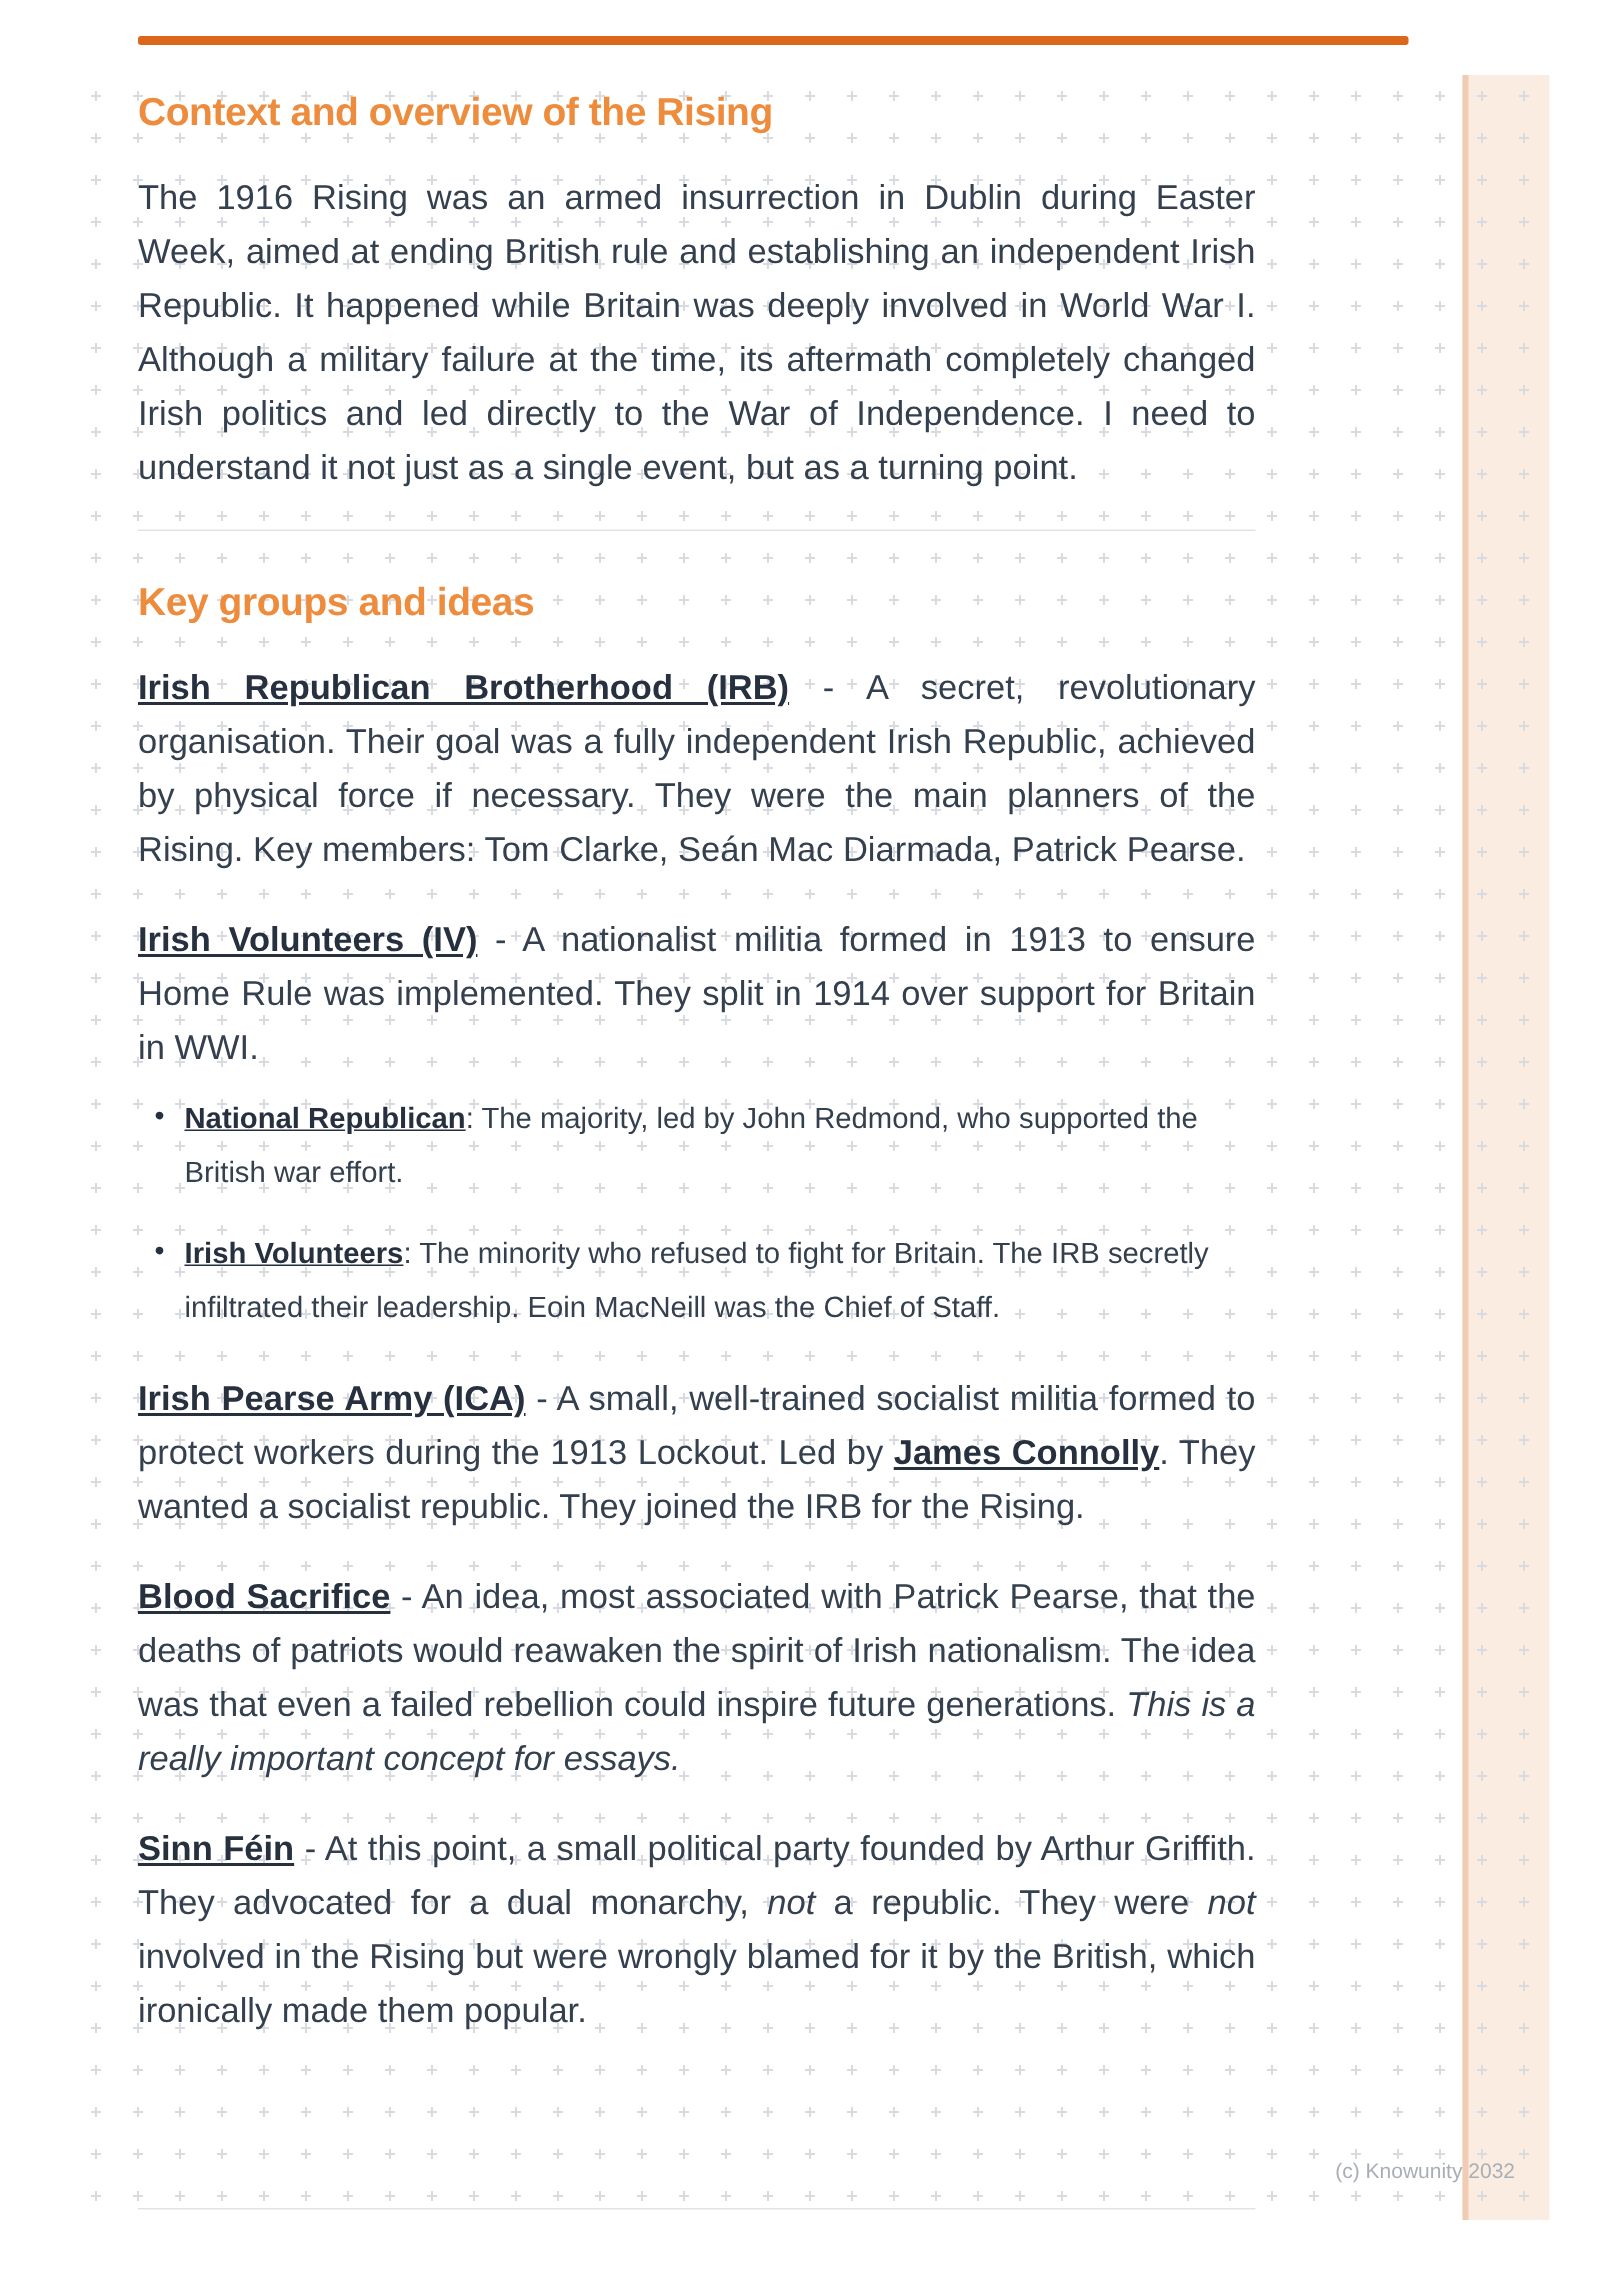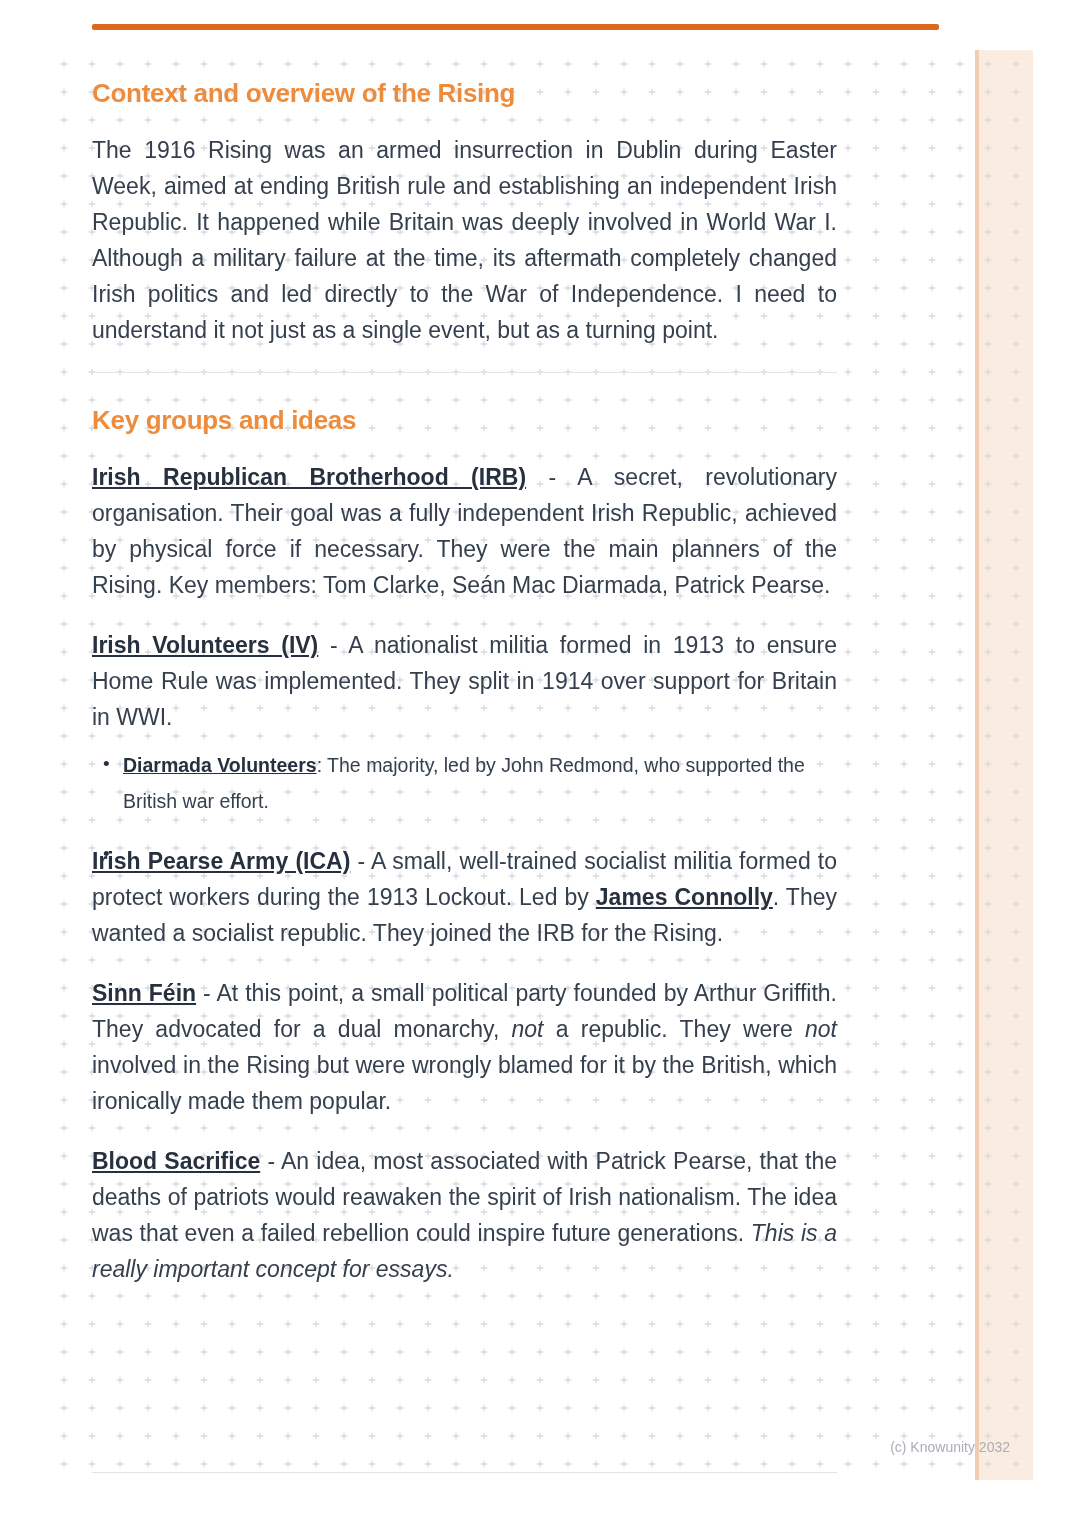--- a/index.html
+++ b/index.html
@@ -44,21 +44,21 @@
     width: 847px; height: 6px;
     background: var(--rule-orange, #DC661A);
     border-radius: 2px;
   }
 
   .section-heading {
     margin: 0; font-size: 26px; line-height: 30px;
     font-weight: 700; letter-spacing: -0.3px;
     color: var(--heading-orange, #EE8C3D);
   }
-  .section-heading.first { margin-top: 48px; }
+  .section-heading.first { margin-top: 29px; }
   .section-heading.second { margin-top: 32px; }
 
   .para {
     margin: 24px 0 0 0;
     font-size: 23px; line-height: 36px;
     color: var(--body-text, #35404F);
     text-align: justify;
   }
   .para .b, .bullet-text .b { font-weight: 700; color: var(--bold-text, #27303F); text-decoration: underline; }
   .para .i, .bullet-text .i { font-style: italic; }
@@ -125,27 +125,28 @@
 
   <hr class="section-divider">
 
   <h2 class="section-heading second">Key groups and ideas</h2>
   <p class="para"><span class="b">Irish Republican Brotherhood (IRB)</span><span> - A secret, revolutionary organisation. Their goal was a fully independent Irish Republic, achieved by physical force if necessary. They were the main planners of the Rising. Key members: Tom Clarke, Seán Mac Diarmada, Patrick Pearse.</span></p>
   <p class="para"><span class="b">Irish Volunteers (IV)</span><span> - A nationalist militia formed in 1913 to ensure Home Rule was implemented. They split in 1914 over support for Britain in WWI.</span></p>
 
   <ul class="bullet-list">
     <li class="bullet-item">
       <span class="bullet-dot">•</span>
-      <span class="bullet-text"><span class="b">Diarmada Volunteers</span><span>: The majority, led by John Redmond, who supported the British war effort.</span></span>
+      <span class="bullet-text"><span class="b">National Republican</span><span>: The majority, led by John Redmond, who supported the British war effort.</span></span>
     </li>
     <li class="bullet-item">
       <span class="bullet-dot">•</span>
+      <span class="bullet-text"><span class="b">Irish Volunteers</span><span>: The minority who refused to fight for Britain. The IRB secretly infiltrated their leadership. Eoin MacNeill was the Chief of Staff.</span></span>
     </li>
   </ul>
 
   <p class="para"><span class="b">Irish Pearse Army (ICA)</span><span> - A small, well-trained socialist militia formed to protect workers during the 1913 Lockout. Led by </span><span class="b">James Connolly</span><span>. They wanted a socialist republic. They joined the IRB for the Rising.</span></p>
+  <p class="para"><span class="b">Blood Sacrifice</span><span> - An idea, most associated with Patrick Pearse, that the deaths of patriots would reawaken the spirit of Irish nationalism. The idea was that even a failed rebellion could inspire future generations. </span><span class="i">This is a really important concept for essays.</span></p>
   <p class="para"><span class="b">Sinn Féin</span><span> - At this point, a small political party founded by Arthur Griffith. They advocated for a dual monarchy, </span><span class="i">not</span><span> a republic. They were </span><span class="i">not</span><span> involved in the Rising but were wrongly blamed for it by the British, which ironically made them popular.</span></p>
-  <p class="para"><span class="b">Blood Sacrifice</span><span> - An idea, most associated with Patrick Pearse, that the deaths of patriots would reawaken the spirit of Irish nationalism. The idea was that even a failed rebellion could inspire future generations. </span><span class="i">This is a really important concept for essays.</span></p>
 
 </div>
 
 <div class="footer-credit">(c) Knowunity 2032</div>
 <div class="bottom-divider"></div>
 
 </body></html>

